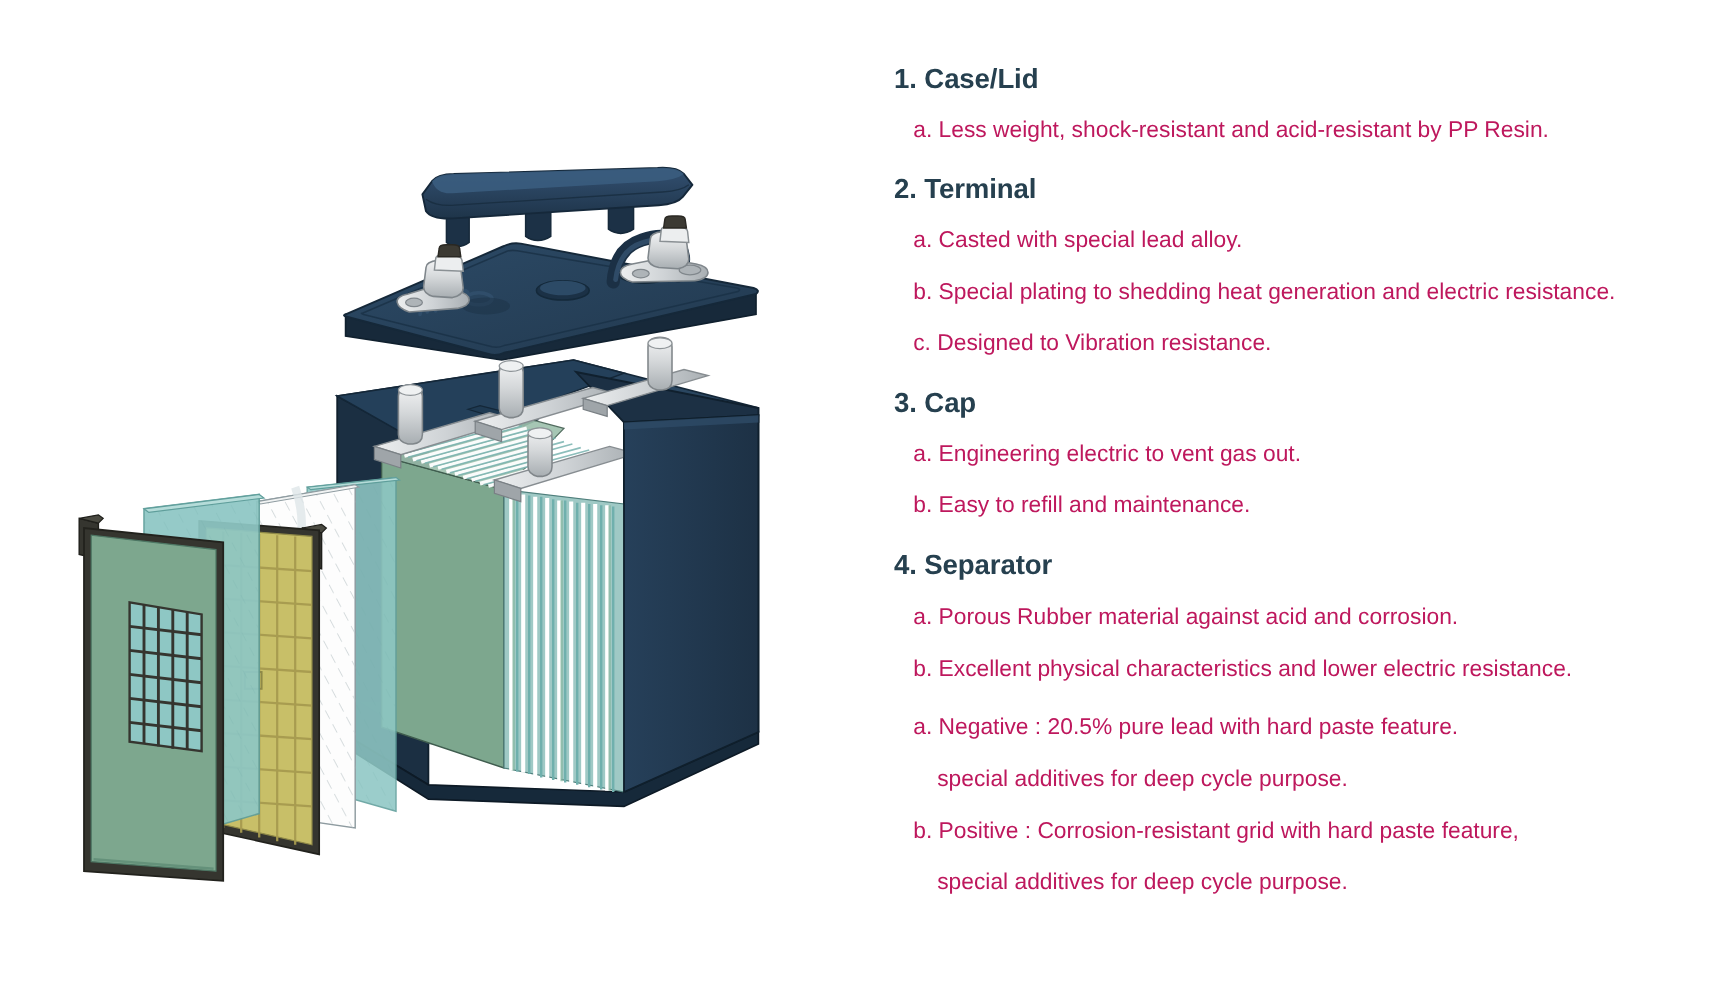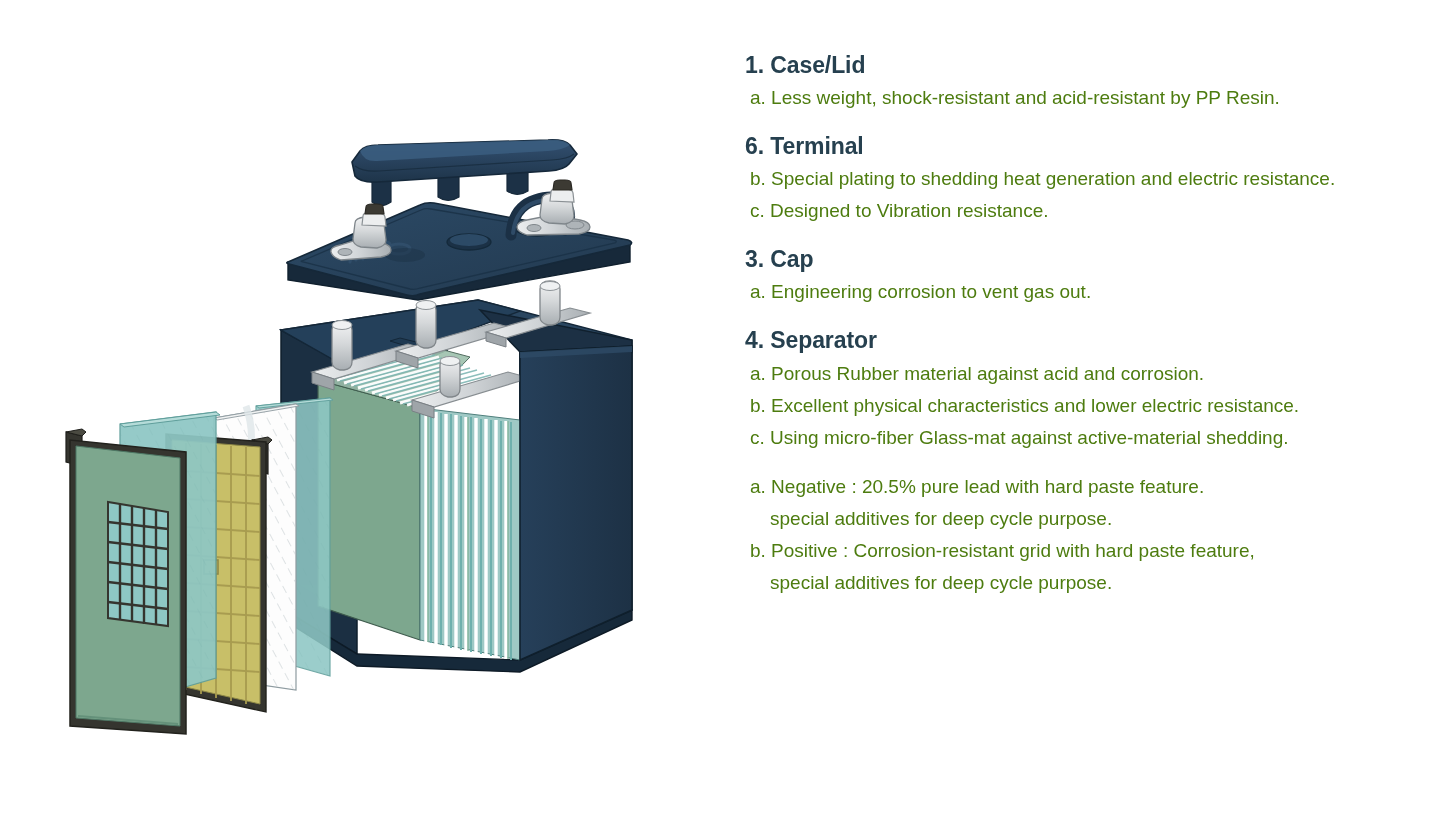--- a/index.html
+++ b/index.html
@@ -19,22 +19,22 @@
   #spec-panel{
     position:absolute;left:745px;top:52px;width:670px;
   }
   .spec-section{margin:0 0 22px 0;}
   .spec-section:last-child{margin-bottom:0;}
   .spec-heading{
     font-size:23px;font-weight:bold;letter-spacing:-0.1px;
     color:#26404f;margin:0 0 4px 0;line-height:1.18;
   }
   .spec-line{
-    font-size:19px;line-height:27px;color:#4d7c0f;
-    white-space:pre;margin:5px;
+    font-size:19px;line-height:27px;color:#be185d;
+    white-space:pre;margin:16px;
   }
   .spec-line.indent{padding-left:20px;}
 </style>
 </head>
 <body>
 
 <div id="page">
 
   <div id="illustration">
     <svg width="720" height="821" viewBox="0 0 720 821" xmlns="http://www.w3.org/2000/svg">
@@ -313,35 +313,36 @@
   </div>
 
   <div id="spec-panel">
 
     <section class="spec-section">
       <h2 class="spec-heading">1. Case/Lid</h2>
       <p class="spec-line">a. Less weight, shock-resistant and acid-resistant by PP Resin.</p>
     </section>
 
     <section class="spec-section">
-      <h2 class="spec-heading">6. Terminal</h2>
+      <h2 class="spec-heading">2. Terminal</h2>
+      <p class="spec-line">a. Casted with special lead alloy.</p>
       <p class="spec-line">b. Special plating to shedding heat generation and electric resistance.</p>
       <p class="spec-line">c. Designed to Vibration resistance.</p>
     </section>
 
     <section class="spec-section">
       <h2 class="spec-heading">3. Cap</h2>
-      <p class="spec-line">a. Engineering corrosion to vent gas out.</p>
+      <p class="spec-line">a. Engineering electric to vent gas out.</p>
+      <p class="spec-line">b. Easy to refill and maintenance.</p>
     </section>
 
     <section class="spec-section">
       <h2 class="spec-heading">4. Separator</h2>
       <p class="spec-line">a. Porous Rubber material against acid and corrosion.</p>
       <p class="spec-line">b. Excellent physical characteristics and lower electric resistance.</p>
-      <p class="spec-line">c. Using micro-fiber Glass-mat against active-material shedding.</p>
     </section>
 
     <section class="spec-section">
       <p class="spec-line">a. Negative : 20.5% pure lead with hard paste feature.</p>
       <p class="spec-line indent">special additives for deep cycle purpose.</p>
       <p class="spec-line">b. Positive : Corrosion-resistant grid with hard paste feature,</p>
       <p class="spec-line indent">special additives for deep cycle purpose.</p>
     </section>
 
   </div>

